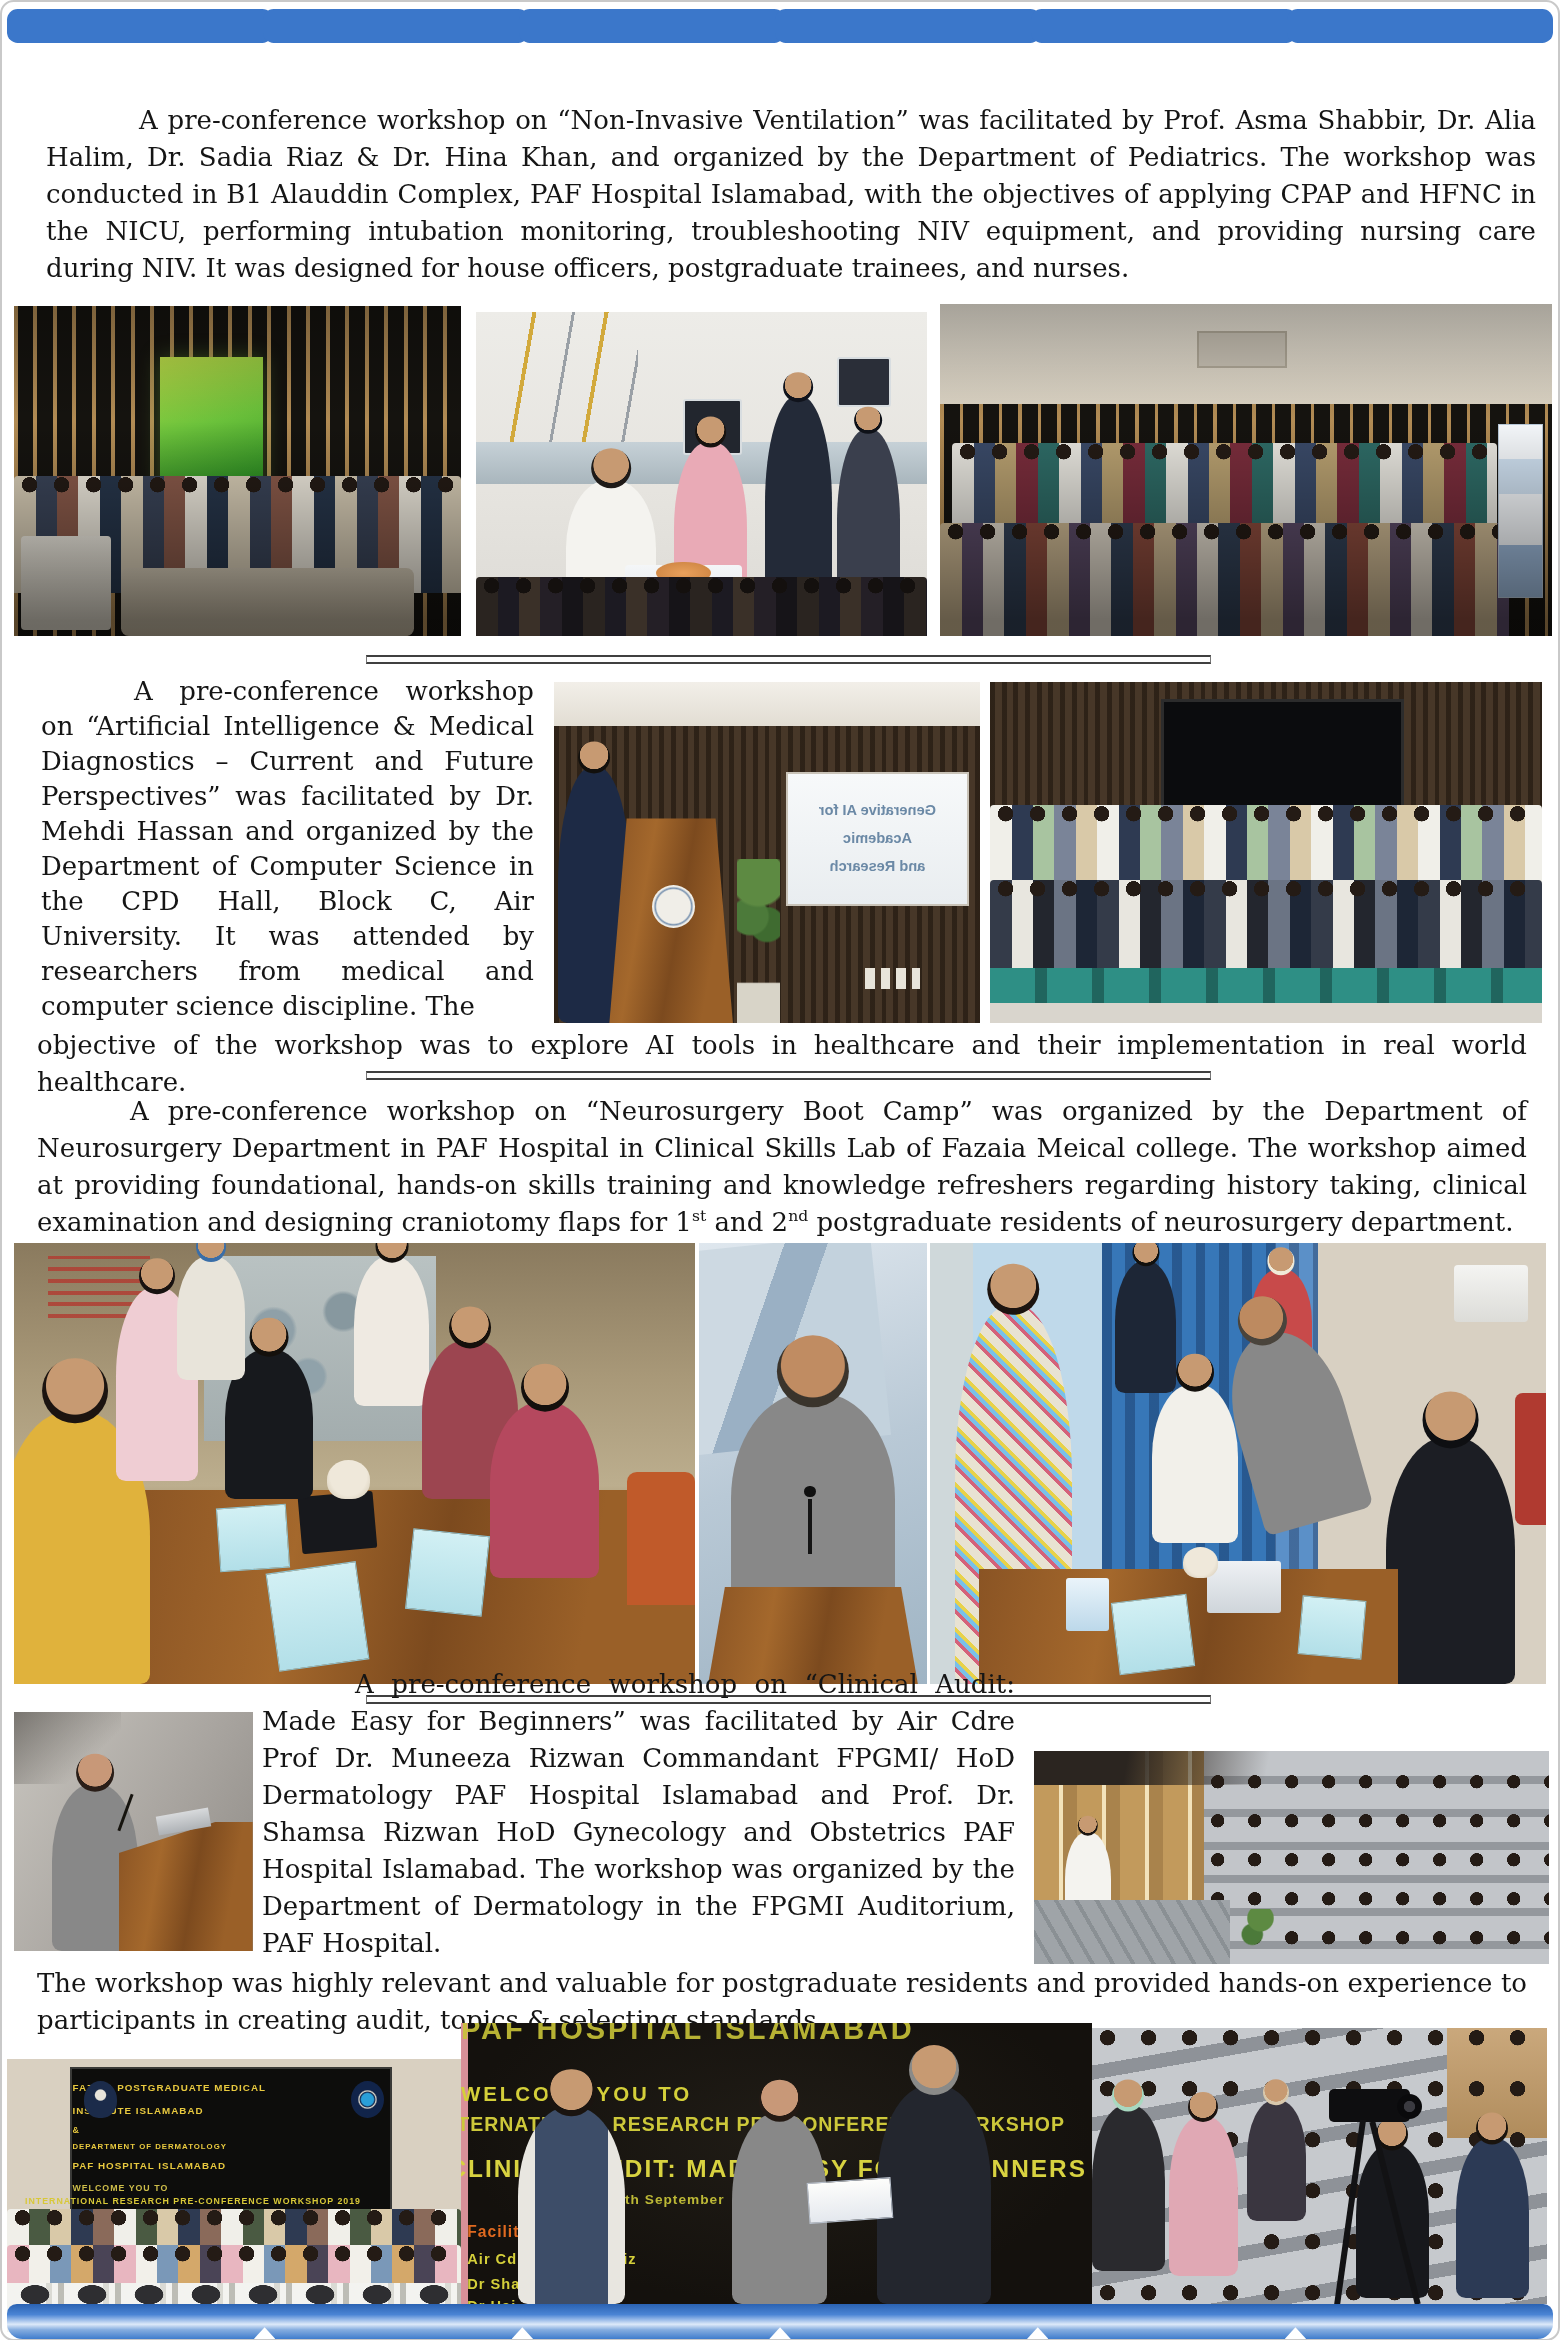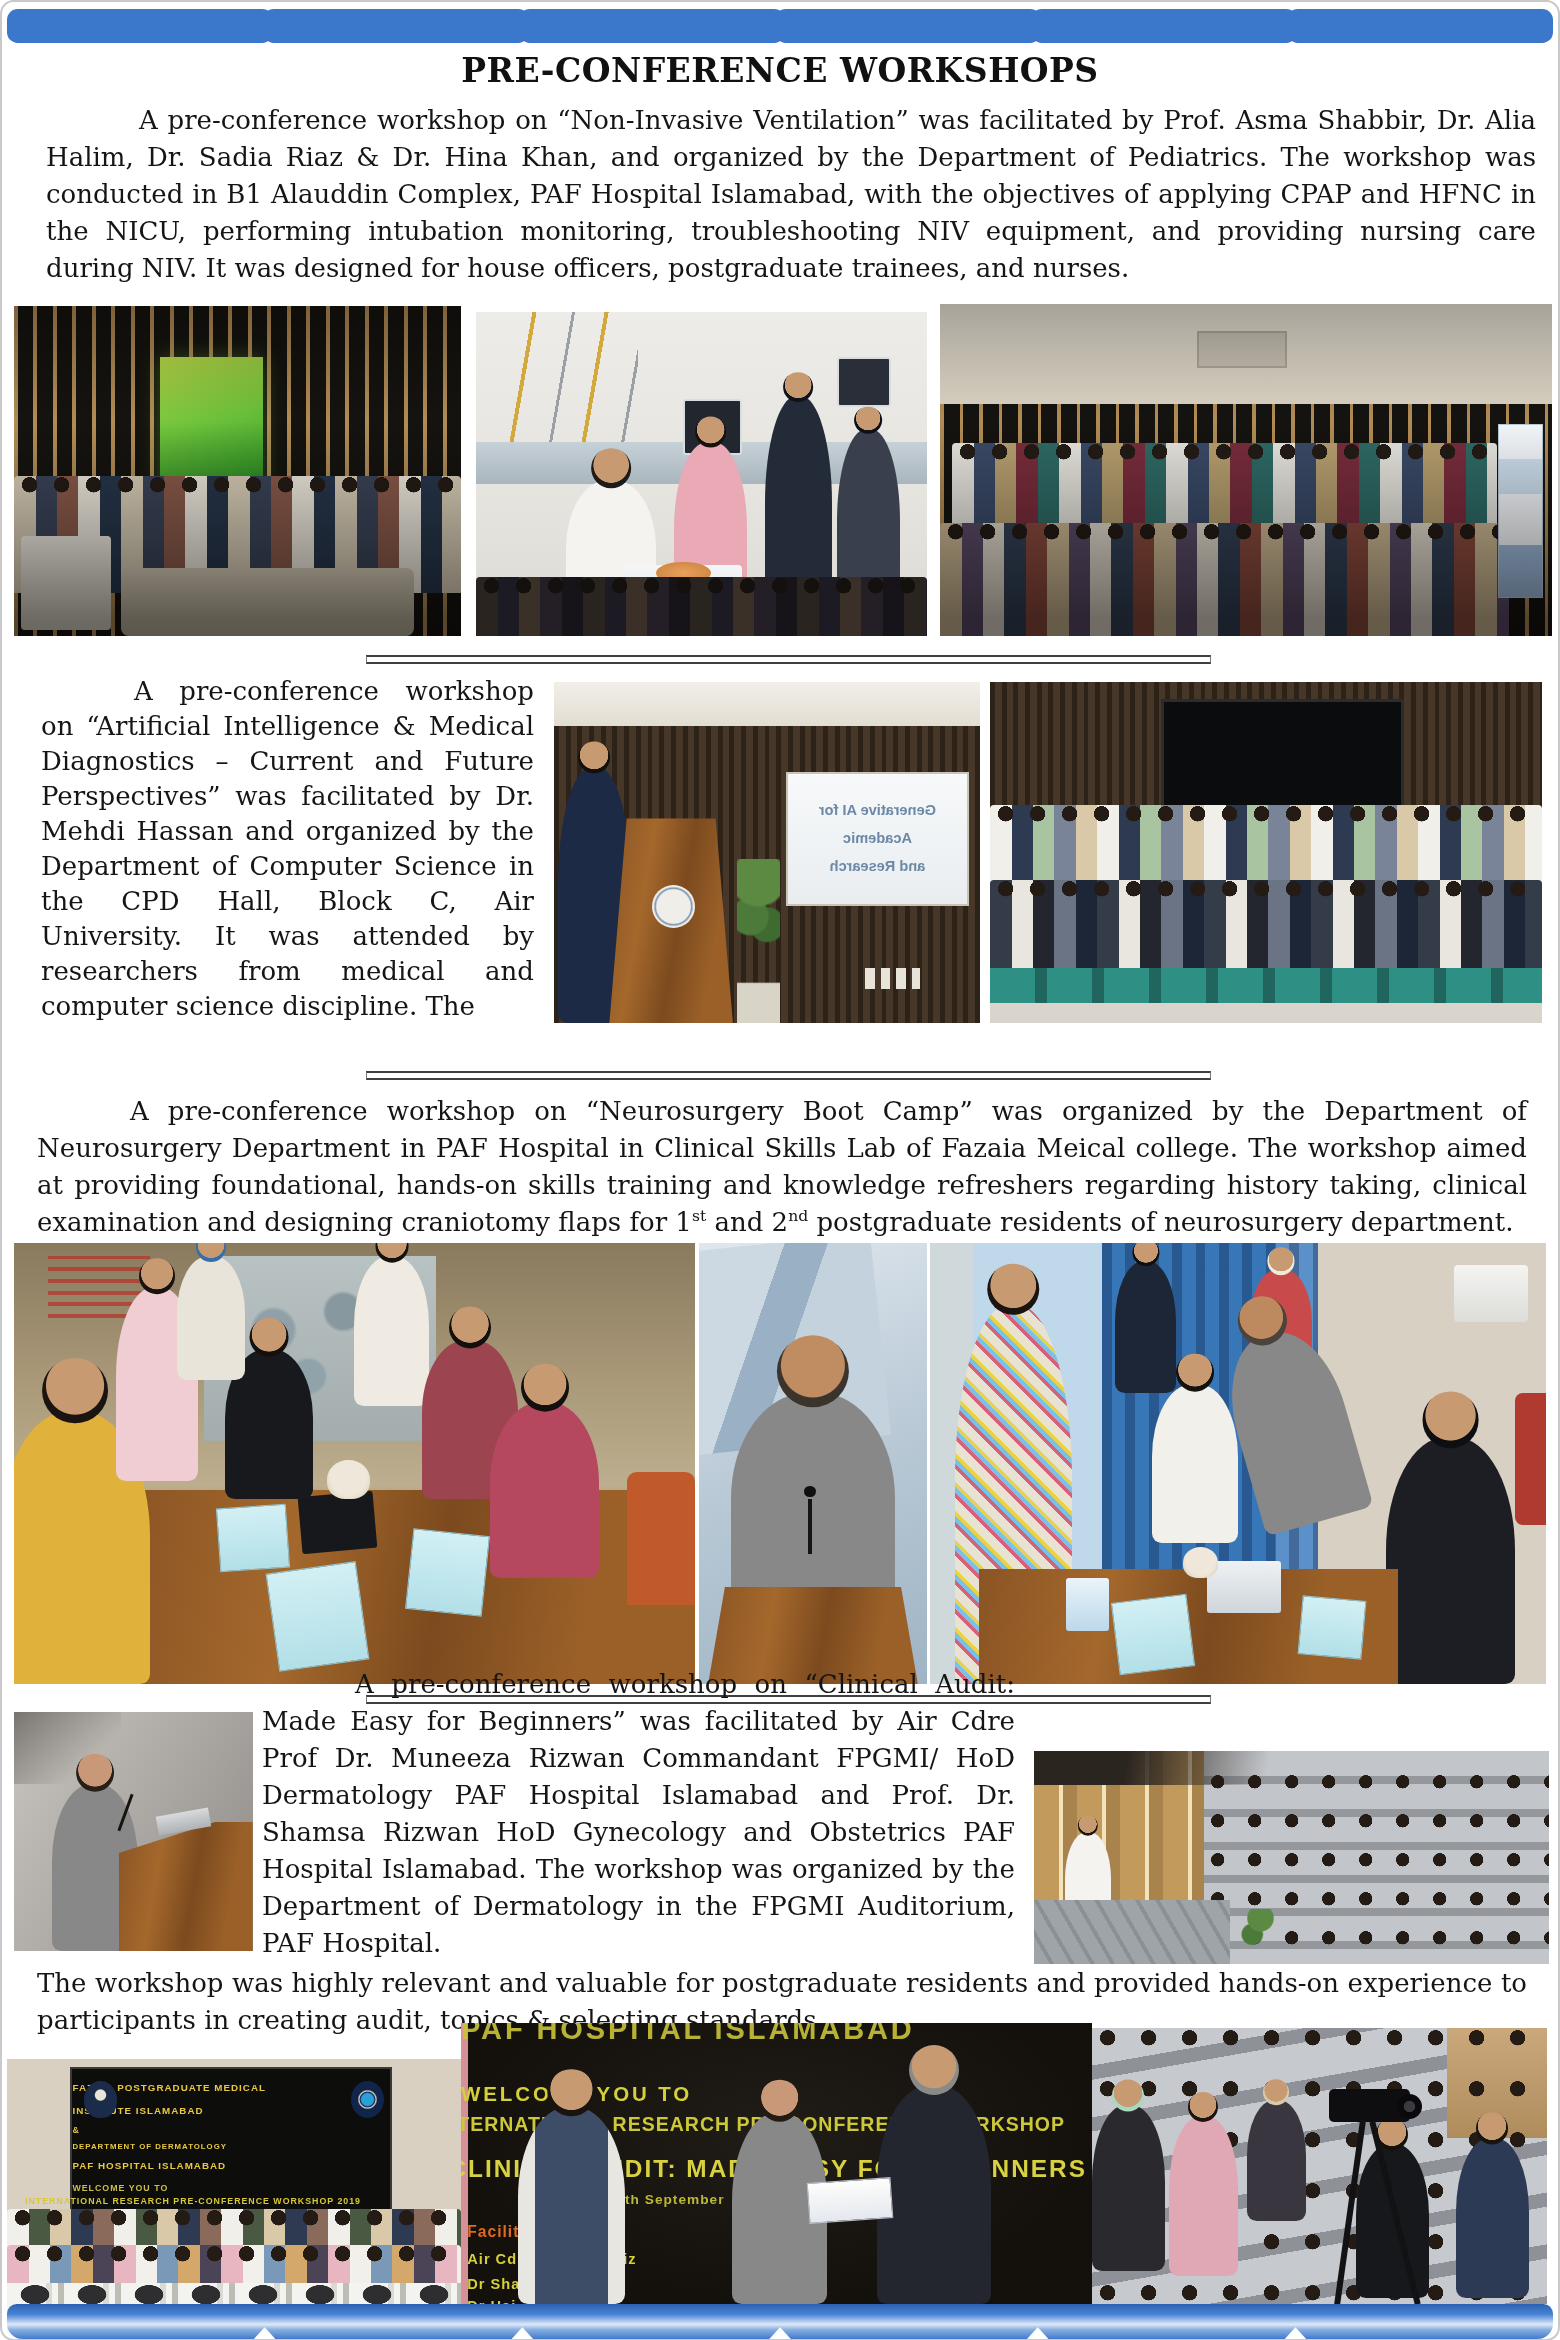--- a/index.html
+++ b/index.html
@@ -84,21 +84,20 @@
 
   <div class="bar-top">
     <div class="seg"></div>
     <div class="seg"></div>
     <div class="seg"></div>
     <div class="seg"></div>
     <div class="seg"></div>
     <div class="seg"></div>
   </div>
 
-  <h1 class="ttl">PRE-CONFERENCE WORKSHOPS</h1>
 
   <p class="para ind" id="para-niv">A pre-conference workshop on “Non-Invasive Ventilation” was facilitated by Prof. Asma Shabbir, Dr. Alia Halim, Dr. Sadia Riaz &amp; Dr. Hina Khan, and organized by the Department of Pediatrics. The workshop was conducted in B1 Alauddin Complex, PAF Hospital Islamabad, with the objectives of applying CPAP and HFNC in the NICU, performing intubation monitoring, troubleshooting NIV equipment, and providing nursing care during NIV. It was designed for house officers, postgraduate trainees, and nurses.</p>
 
   <div class="ph slats" id="ph-r1a" title="Audience seated in seminar room with black slatted wall and green landscape artwork">
     <div class="art" style="left:146px;top:51px;width:103px;height:168px;background:linear-gradient(165deg,#bfe04a 0%,#6cc23b 40%,#2e8f24 75%,#1c6b1e 100%);box-shadow:0 0 19.5px rgba(130,200,70,.35);"></div>
     <div class="crowd" style="left:0;right:0;bottom:43px;height:117px;--c1:#d8cdb6;--c2:#3a4458;--c3:#8a5a4a;--c4:#efeade;--c5:#27364b;"></div>
     <div class="art" style="left:107px;bottom:0;width:293px;height:68px;background:linear-gradient(#d6ccb8,#b9ae98);border-radius:7.8px;"></div>
     <div class="art" style="left:7.8px;bottom:5.9px;width:90px;height:94px;background:linear-gradient(#f0ece2,#d8d2c4);border-radius:3.9px;"></div>
   </div>
 
@@ -144,20 +143,21 @@
   </div>
 
   <div class="ph brownwall" id="ph-aib" title="Group photo of AI workshop participants seated before a display screen">
     <div class="art" style="left:31%;top:5%;width:43%;height:52%;background:#0b0c0e;border:3.9px solid #2c2c2c;"></div>
     <div class="crowd" style="left:0;right:0;top:36%;height:30%;--c1:#f0efe9;--c2:#2e3a52;--c3:#a8c4a0;--c4:#7a8498;--c5:#d9c9a8;"></div>
     <div class="crowd" style="left:0;right:0;top:58%;height:30%;--c1:#343b49;--c2:#e8e6df;--c3:#23262e;--c4:#6b7484;--c5:#1d2636;"></div>
     <div class="art" style="left:0;right:0;bottom:6%;height:10%;background:repeating-linear-gradient(90deg,#2e8f85 0 45px,#20655e 45px 57px);"></div>
     <div class="art" style="left:0;right:0;bottom:0;height:6%;background:#d9d5cd;"></div>
   </div>
 
+  <p class="para" id="ai-cont">objective of the workshop was to explore AI tools in healthcare and their implementation in real world healthcare.</p>
 
   <div class="rule" id="rule2"></div>
 
   <p class="para ind" id="para-neuro"><span>A pre-conference workshop on “Neurosurgery Boot Camp” was organized by the Department of Neurosurgery Department in PAF Hospital in Clinical Skills Lab of Fazaia Meical college. The workshop aimed at providing foundational, hands-on skills training and knowledge refreshers regarding history taking, clinical examination and designing craniotomy flaps for 1</span><span class="sup">st</span><span> and 2</span><span class="sup">nd</span><span> postgraduate residents of neurosurgery department.</span></p>
 
   <div class="ph" id="ph-n1" style="background:linear-gradient(180deg,#8a7a5e 0%,#a89878 30%,#bcae8e 55%,#8a6a40 70%);" title="Neurosurgery residents around table with skull model and documents">
     <div class="art" style="left:28%;top:3%;width:34%;height:42%;background:radial-gradient(circle at 30% 40%,#8fa0a8 10%,transparent 12%),radial-gradient(circle at 60% 30%,#87989f 9%,transparent 11%),radial-gradient(circle at 45% 65%,#90a2aa 9%,transparent 11%),linear-gradient(#b9c2c2,#a3adae);"></div>
     <div class="art" style="left:5%;top:3%;width:15%;height:14%;background:repeating-linear-gradient(0deg,#b23a30 0 3.9px,transparent 3.9px 11.7px);opacity:.8;"></div>
     <div class="art wood" style="left:16%;bottom:0;width:84%;height:44%;"></div>
     <div class="doc art" style="left:38%;bottom:4%;width:13%;height:22%;transform:rotate(-8deg);"></div>

